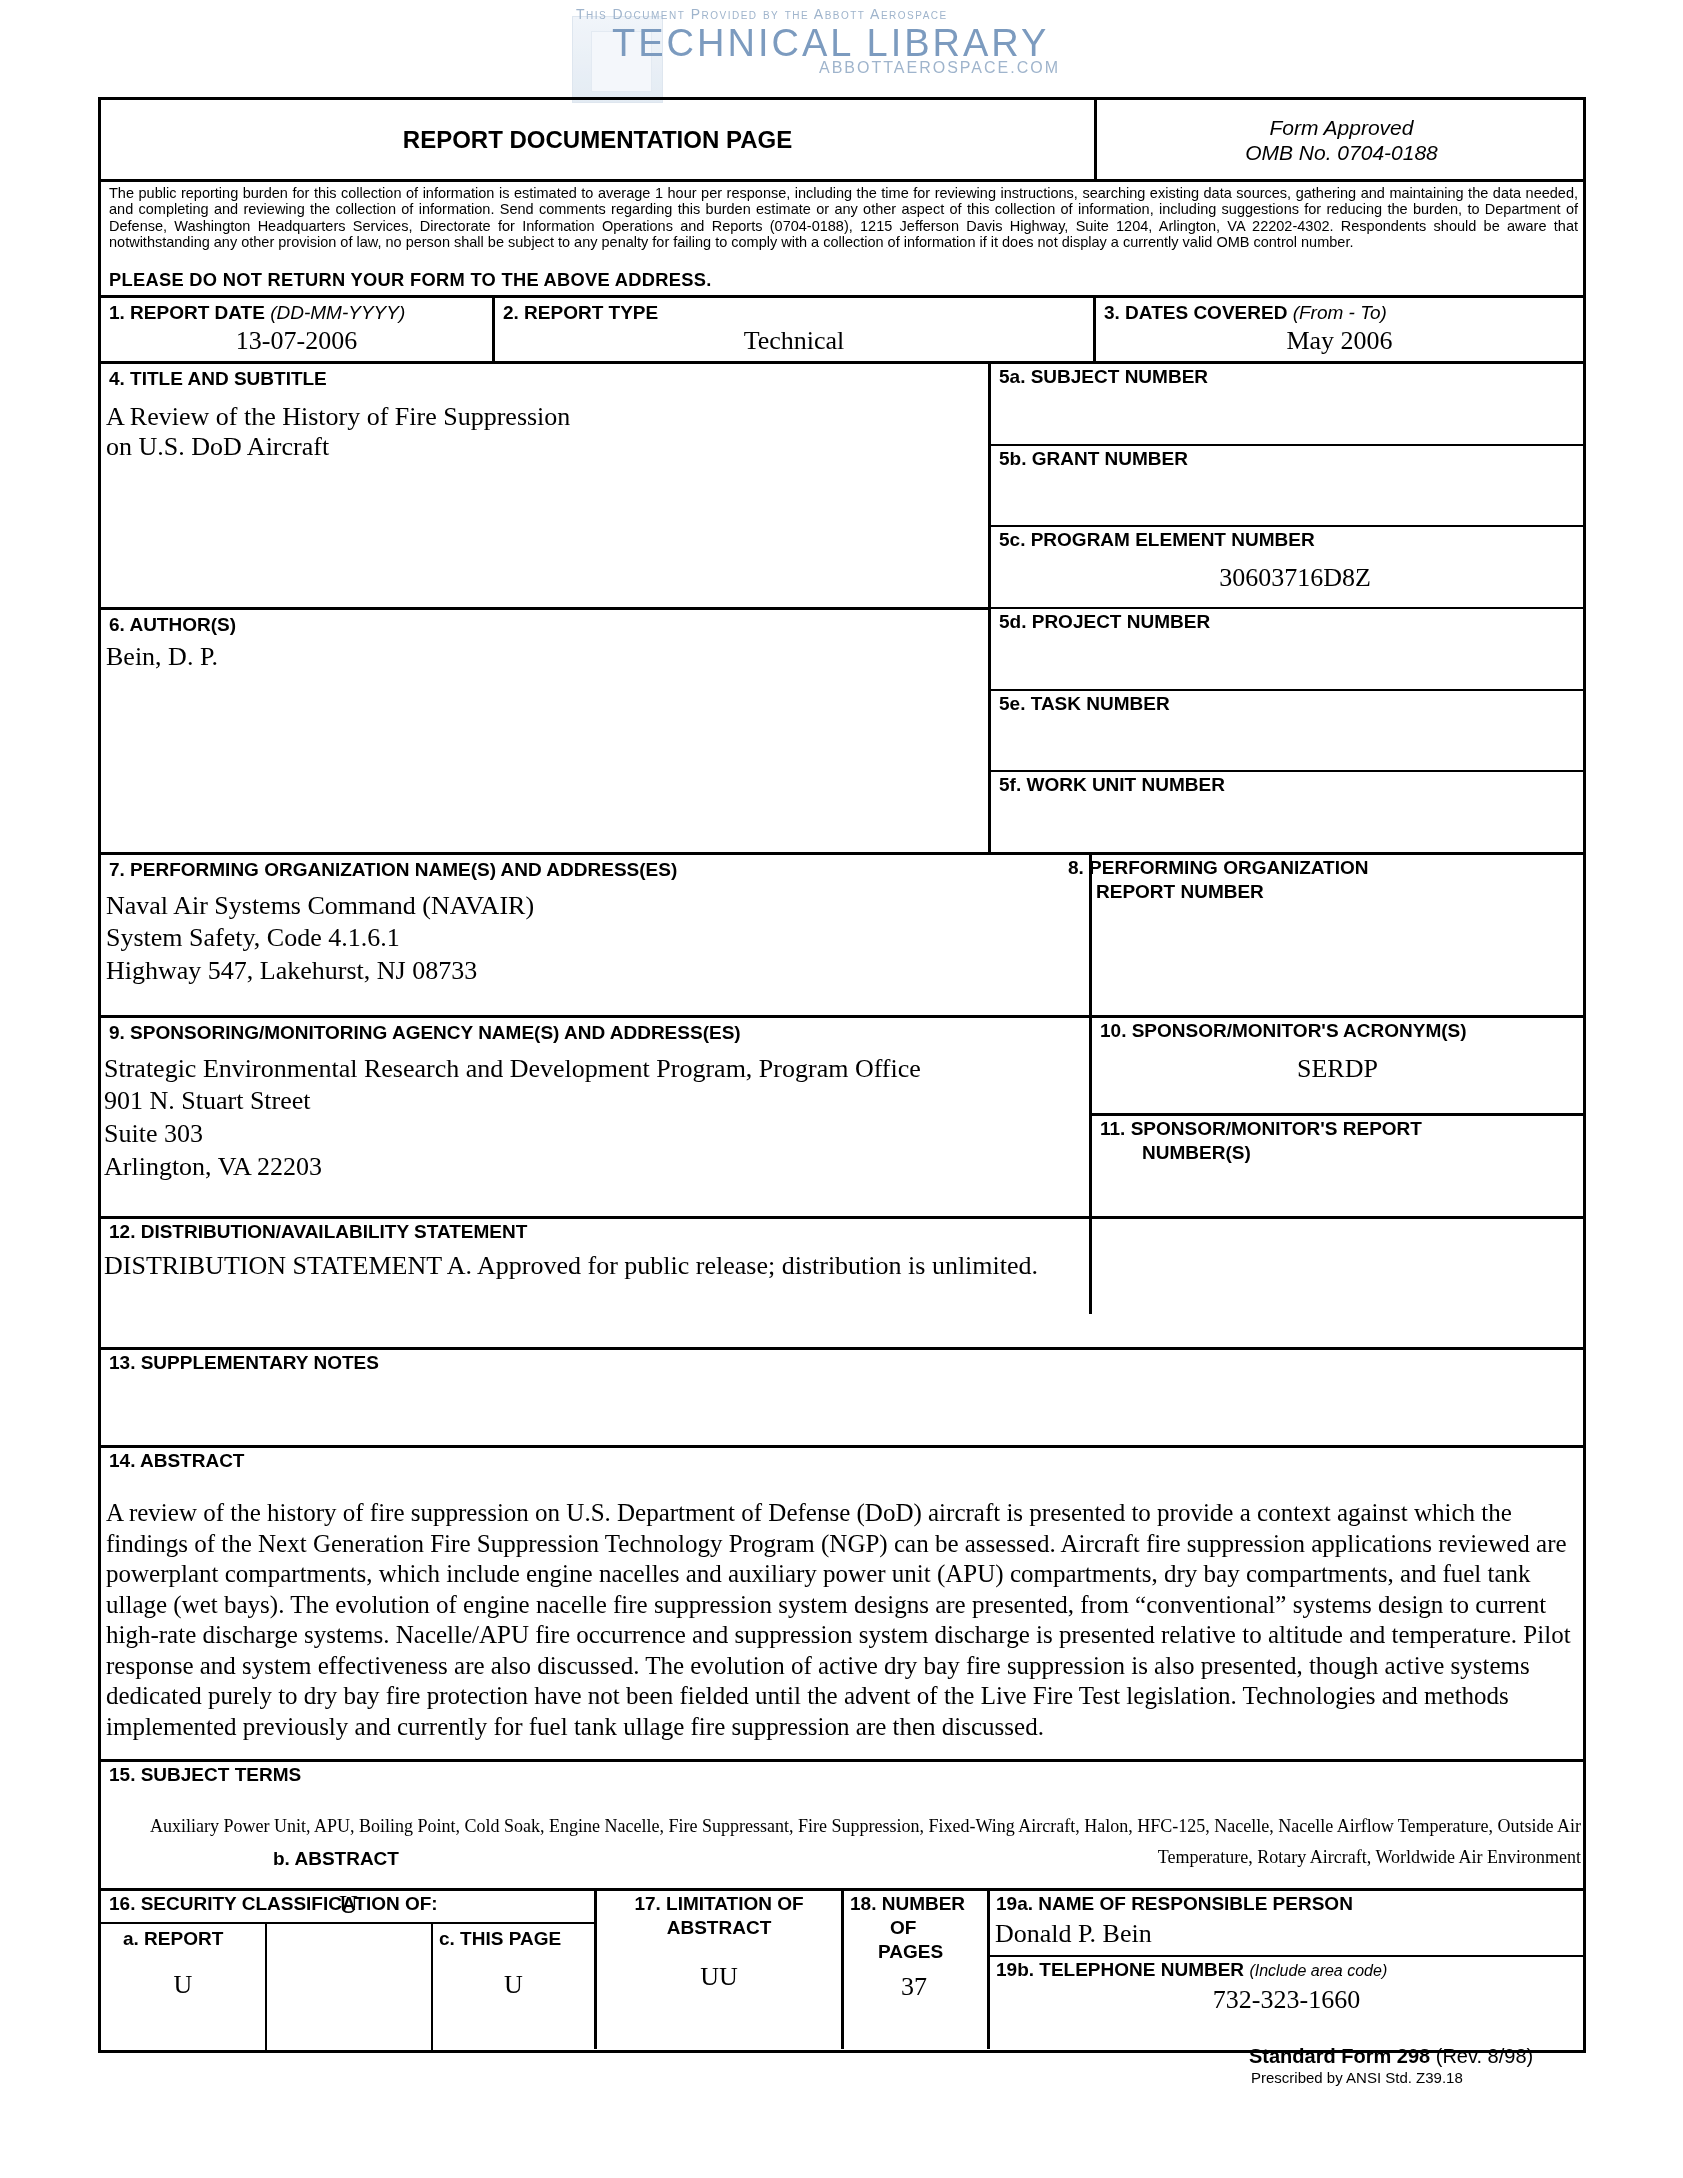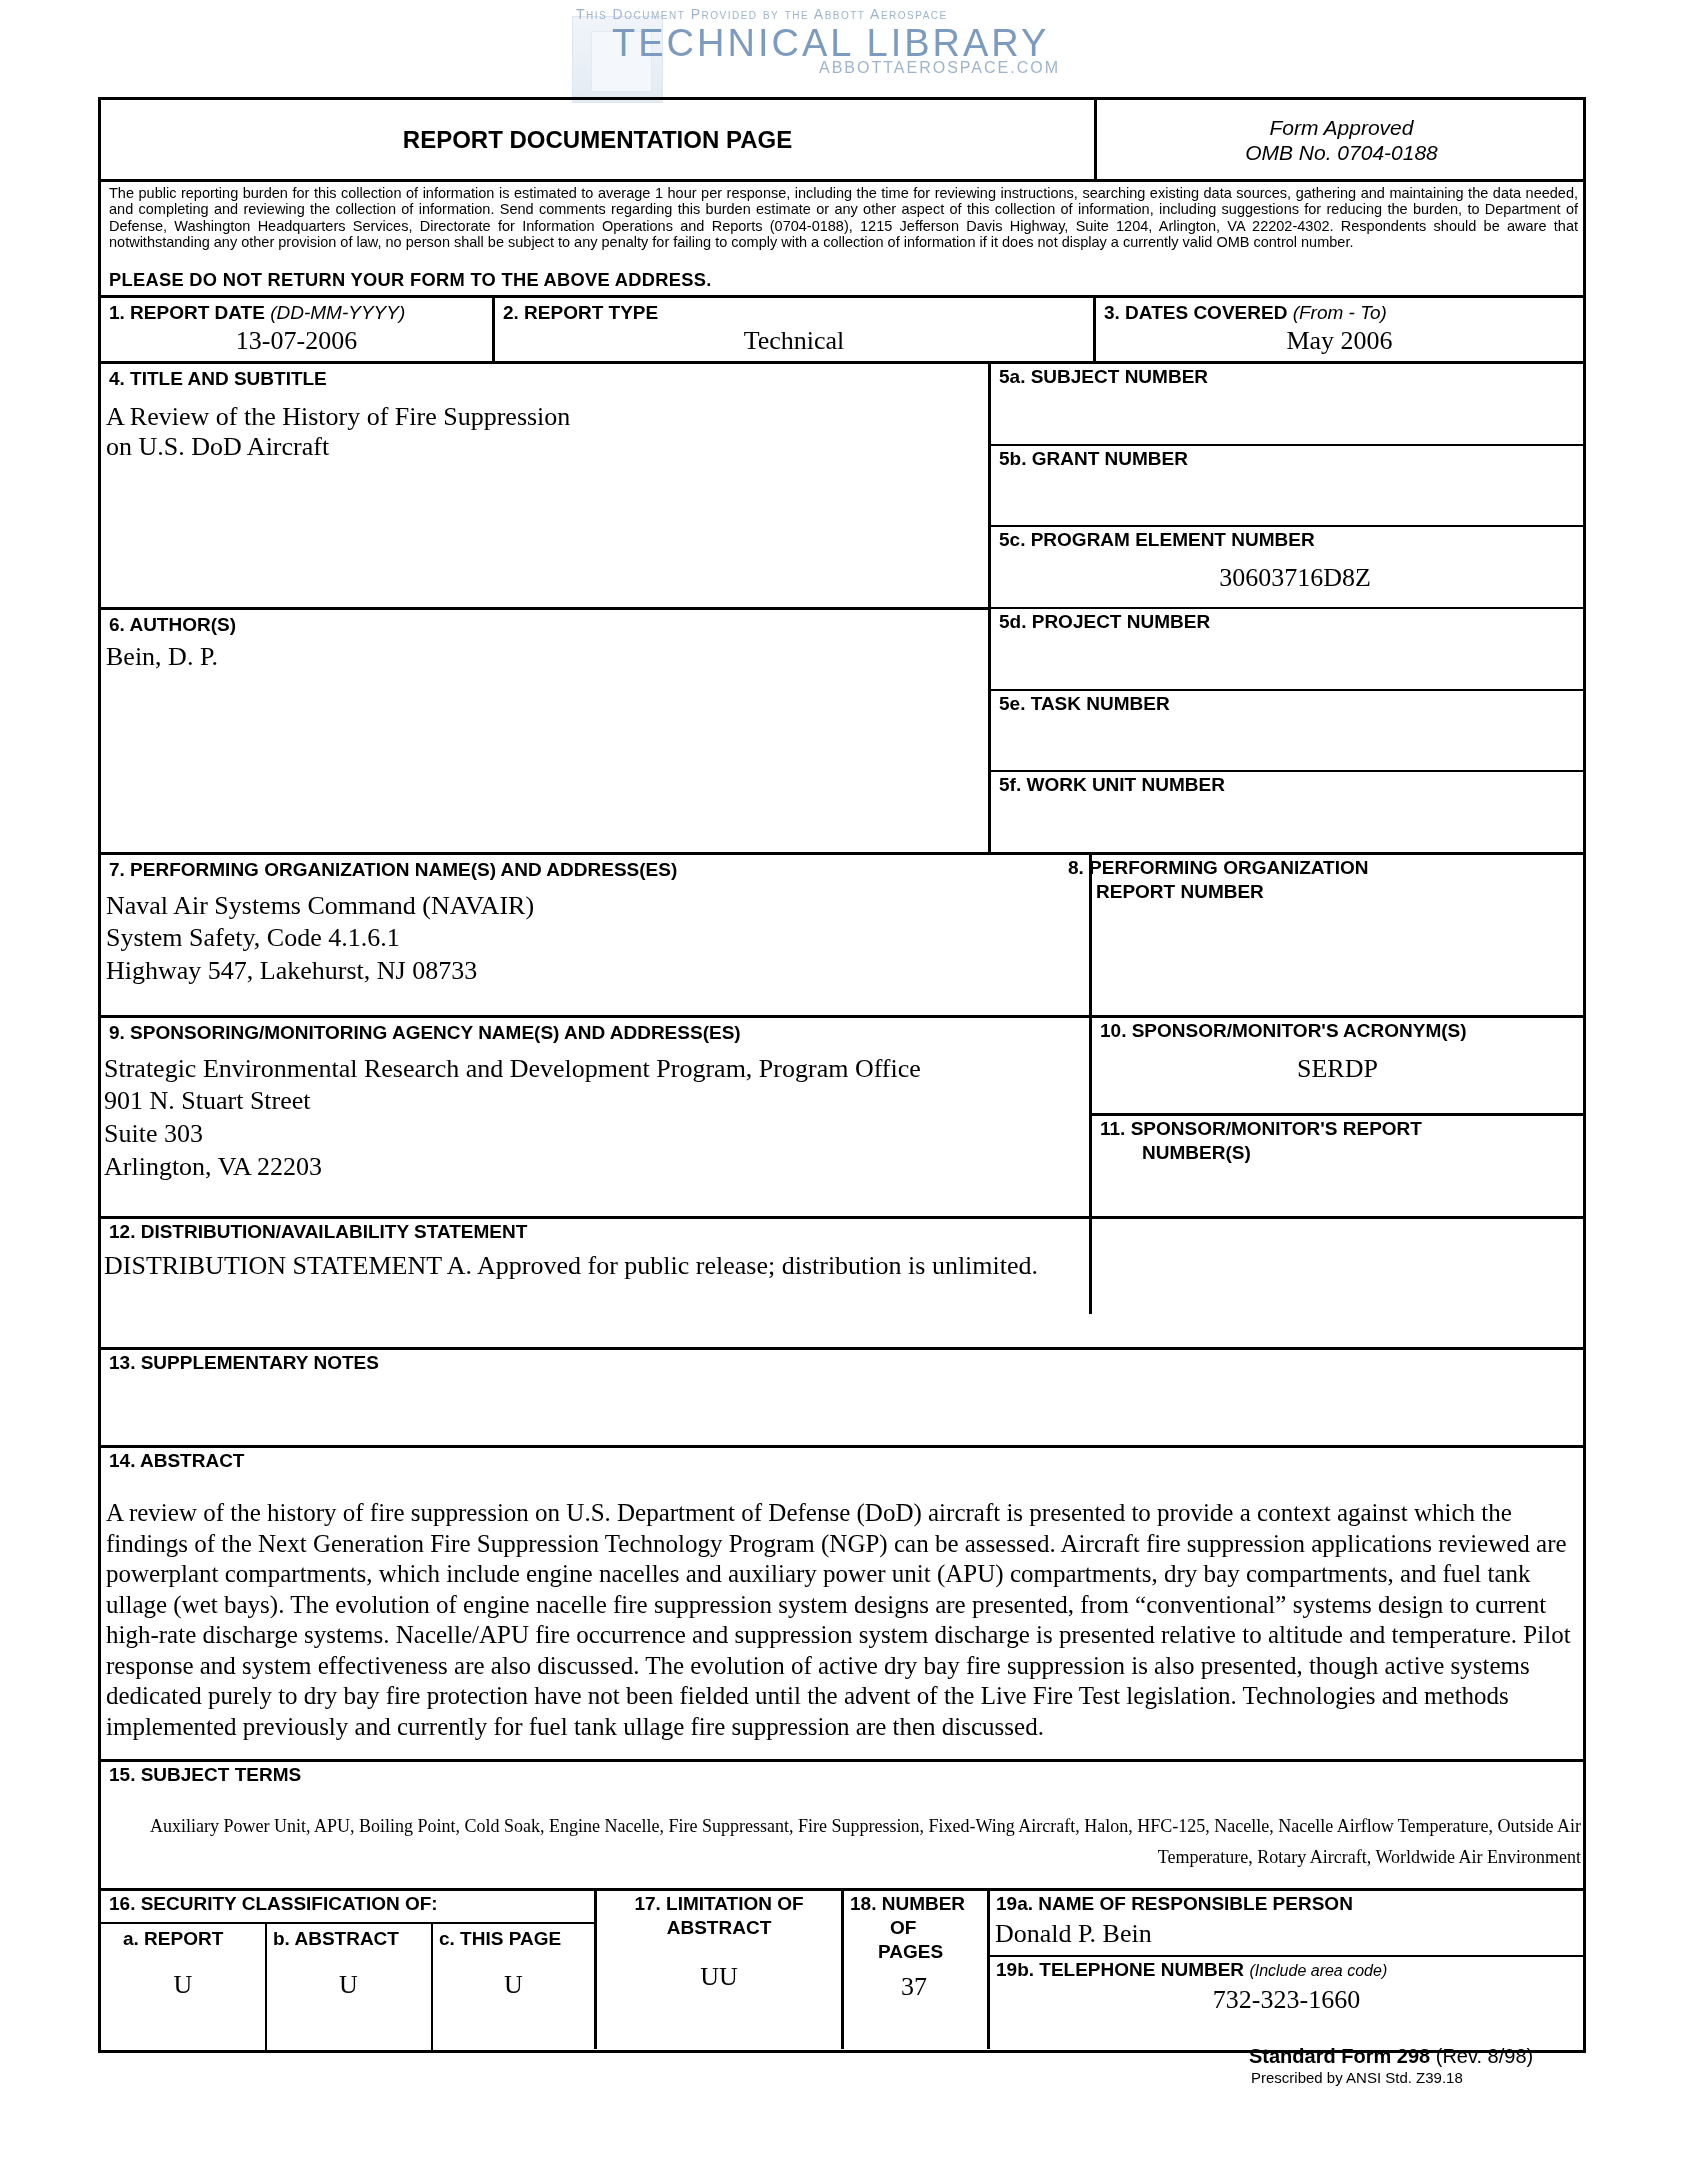--- a/index.html
+++ b/index.html
@@ -167,21 +167,21 @@
   <div class="hl" style="left:0;top:1788px;width:1482px;"></div>
 
   <div class="lbl" style="left:8px;top:1793px;">16. SECURITY CLASSIFICATION OF:</div>
   <div class="hlt" style="left:0;top:1822px;width:493px;"></div>
 
   <div class="cell" style="left:0;top:1824px;width:196px;height:126px;">
     <div class="lbl" style="left:22px;top:4px;">a.  REPORT</div>
     <div class="val center" style="left:0;width:164px;top:44px;">U</div>
   </div>
   <div class="vlt" style="left:164px;top:1824px;height:126px;"></div>
-  <div class="cell" style="left:166px;top:1824px;width:163px;height:126px;">
+  <div class="cell" style="left:166px;top:1744px;width:163px;height:126px;">
     <div class="lbl" style="left:6px;top:4px;">b. ABSTRACT</div>
     <div class="val center" style="left:0;width:163px;top:44px;">U</div>
   </div>
   <div class="vlt" style="left:330px;top:1824px;height:126px;"></div>
   <div class="cell" style="left:332px;top:1824px;width:161px;height:126px;">
     <div class="lbl" style="left:6px;top:4px;">c. THIS PAGE</div>
     <div class="val center" style="left:0;width:161px;top:44px;">U</div>
   </div>
   <div class="vl" style="left:493px;top:1788px;height:161px;"></div>
 

